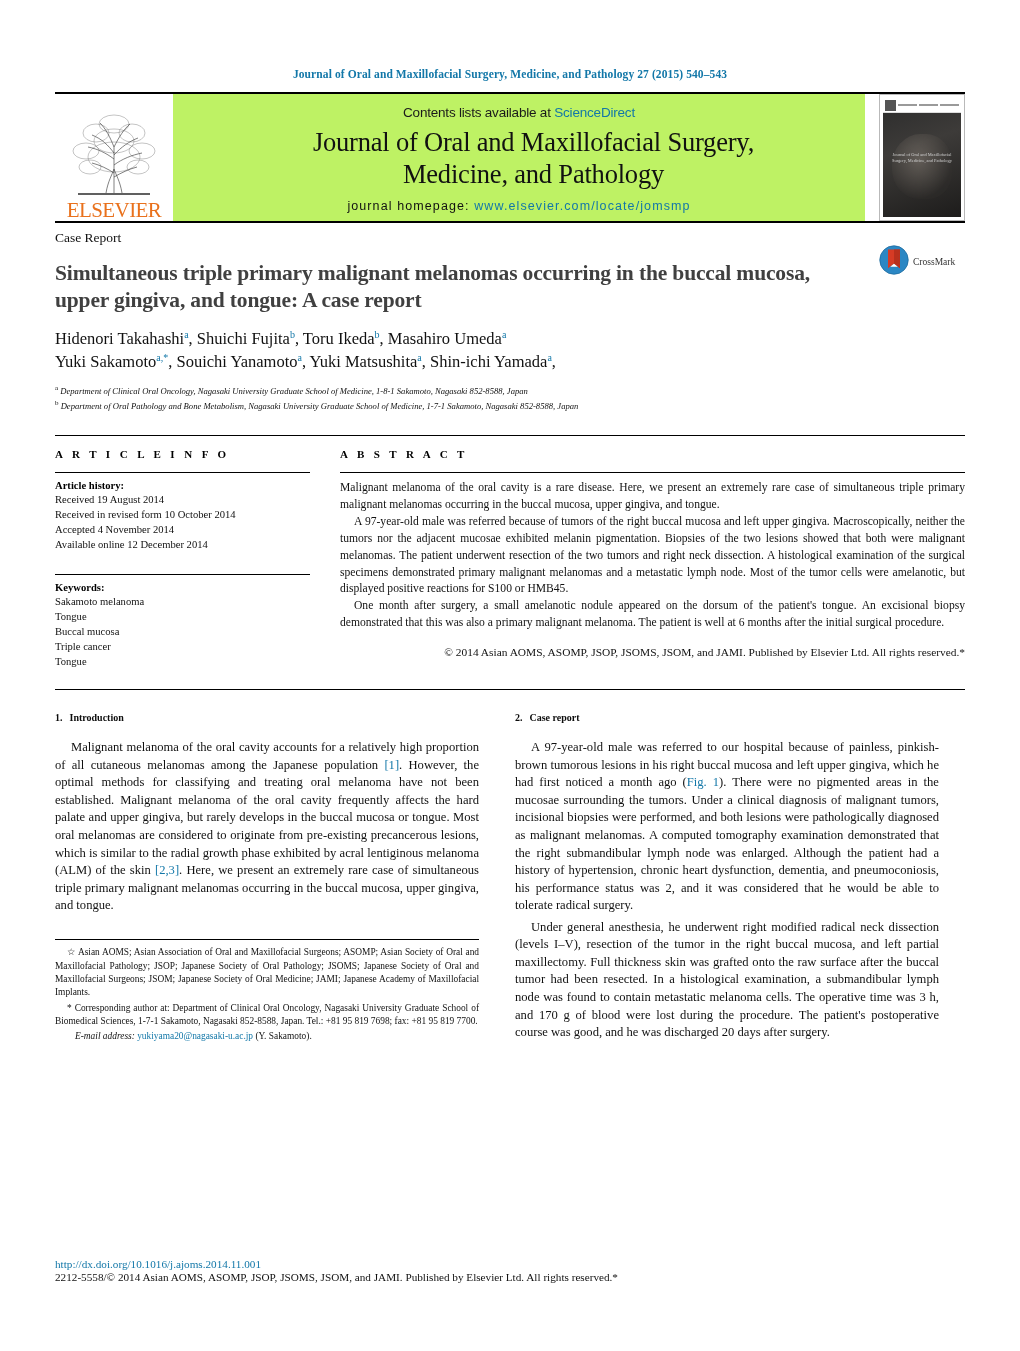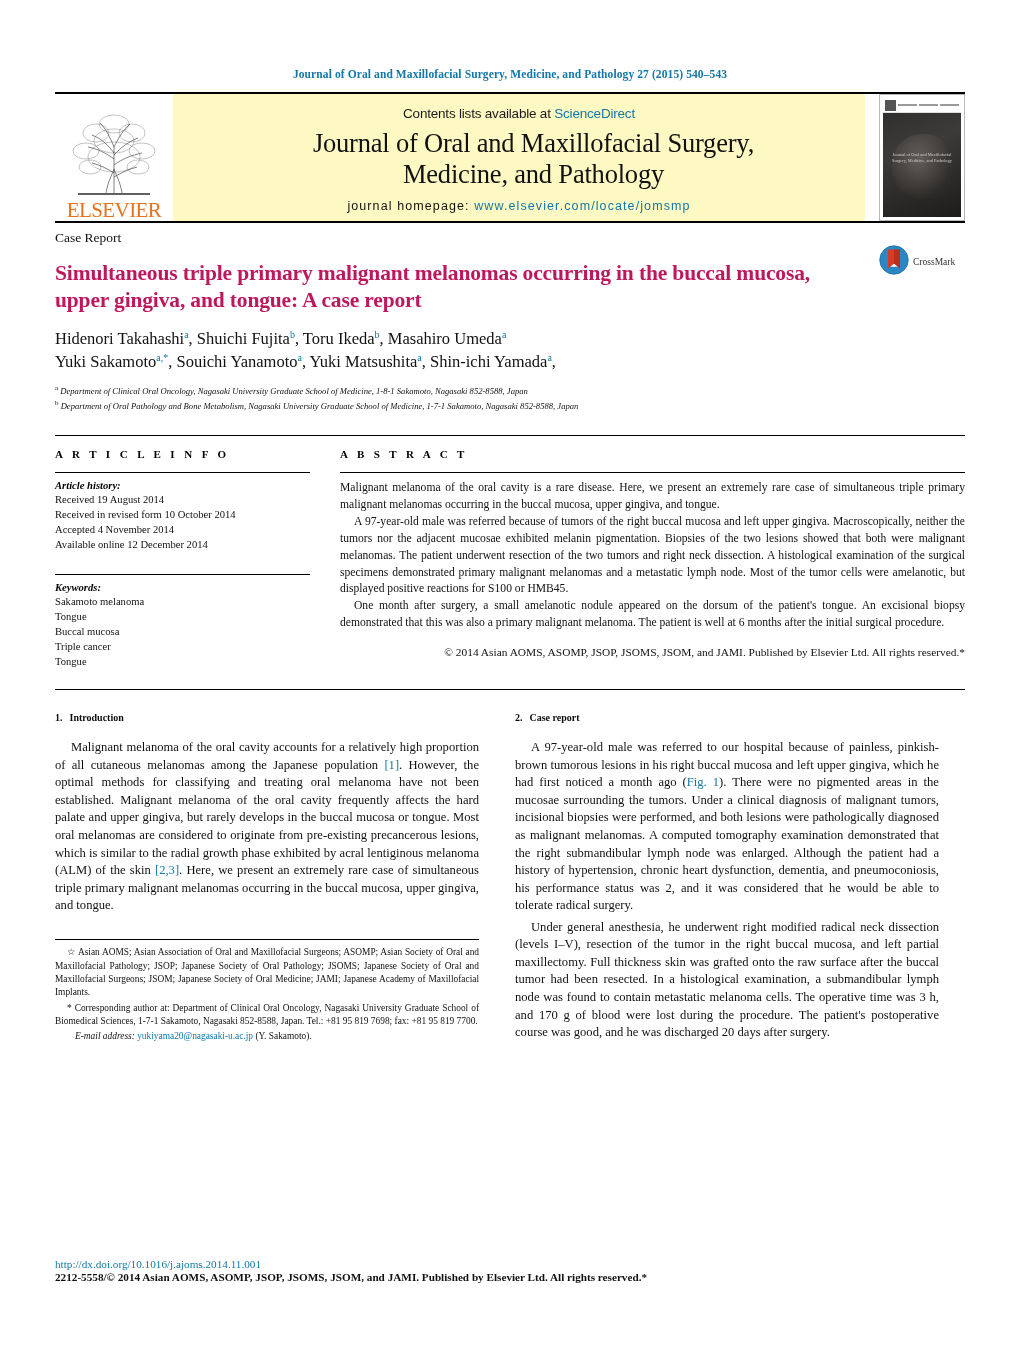--- a/index.html
+++ b/index.html
@@ -64,25 +64,25 @@
     color: #e9711c;
     font-family: "Liberation Serif", serif;
     font-size: 21px;
     letter-spacing: -0.6px;
     font-weight: 400;
     line-height: 1;
     margin-top: 1px;
   }
   .masthead-center {
     flex: 1 1 auto;
-    background: #fef9c3;
+    background: #bef264;
     display: flex;
     flex-direction: column;
     align-items: center;
-    justify-content: center;
+    justify-content: flex-end;
     padding: 12px 4px 8px 4px;
     box-sizing: border-box;
   }
   .contents-line {
     font-size: 13.5px;
     font-family: "Liberation Sans", sans-serif;
     color: #1a1a1a;
     margin-bottom: 7px;
     letter-spacing: -0.2px;
   }
@@ -165,21 +165,21 @@
   .case-report-label {
     font-size: 13.5px;
     font-family: "Liberation Serif", serif;
     color: #111;
     margin-bottom: 9px;
   }
   .article-title {
     font-size: 21.5px;
     line-height: 1.26;
     font-family: "Liberation Serif", serif;
-    color: #be185d;
+    color: #404040;
     max-width: 790px;
     margin-bottom: 12px;
     letter-spacing: -0.15px;
   }
   .crossmark {
     position: absolute;
     right: 0;
     top: 22px;
     width: 86px;
     display: flex;
@@ -220,21 +220,20 @@
   .sec-head {
     font-size: 11px;
     font-weight: bold;
     letter-spacing: 3.4px;
     font-family: "Liberation Serif", serif;
     color: #000;
     margin-bottom: 12px;
   }
   .rule { border-top: 1.1px solid #000; margin-bottom: 7px; }
   .hist-title, .kw-title {
-    font-style: italic;
     font-weight: bold;
     font-size: 10.6px;
     margin-bottom: 1px;
   }
   .hist-line, .kw-line {
     font-size: 10.6px;
     line-height: 1.42;
     color: #111;
   }
   .kw-block { margin-top: 22px; }
@@ -316,21 +315,20 @@
     color: #1277a8;
     font-size: 11.2px;
     font-family: "Liberation Serif", serif;
     display: block;
     margin-bottom: 1px;
     text-decoration: none;
   }
   .issn-line {
     font-size: 11.2px;
     color: #111;
-    font-weight: bold;
   }
 </style>
 </head>
 <body>
 
 <div class="page">
 
   <div class="running-head">Journal of Oral and Maxillofacial Surgery, Medicine, and Pathology 27 (2015) 540–543</div>
 
   <div class="masthead">

